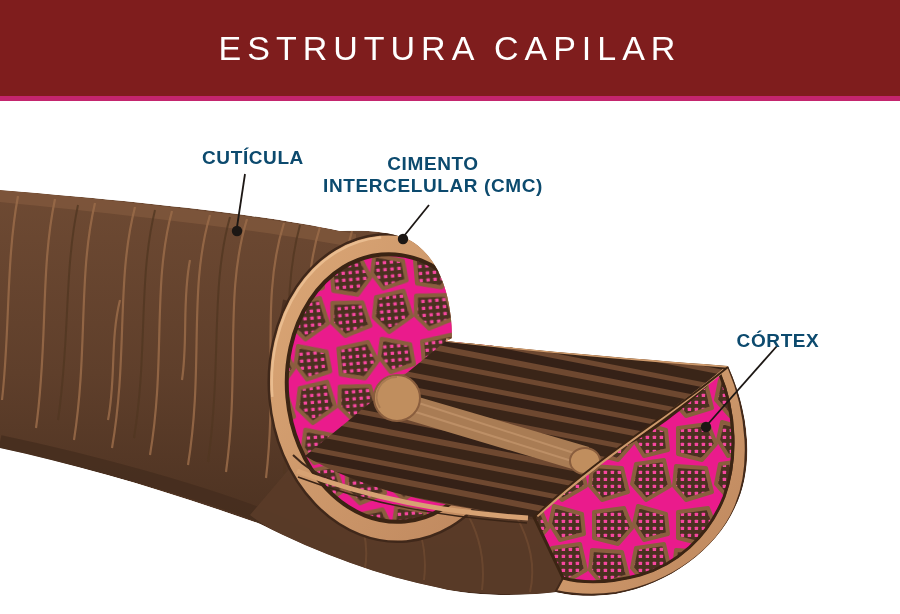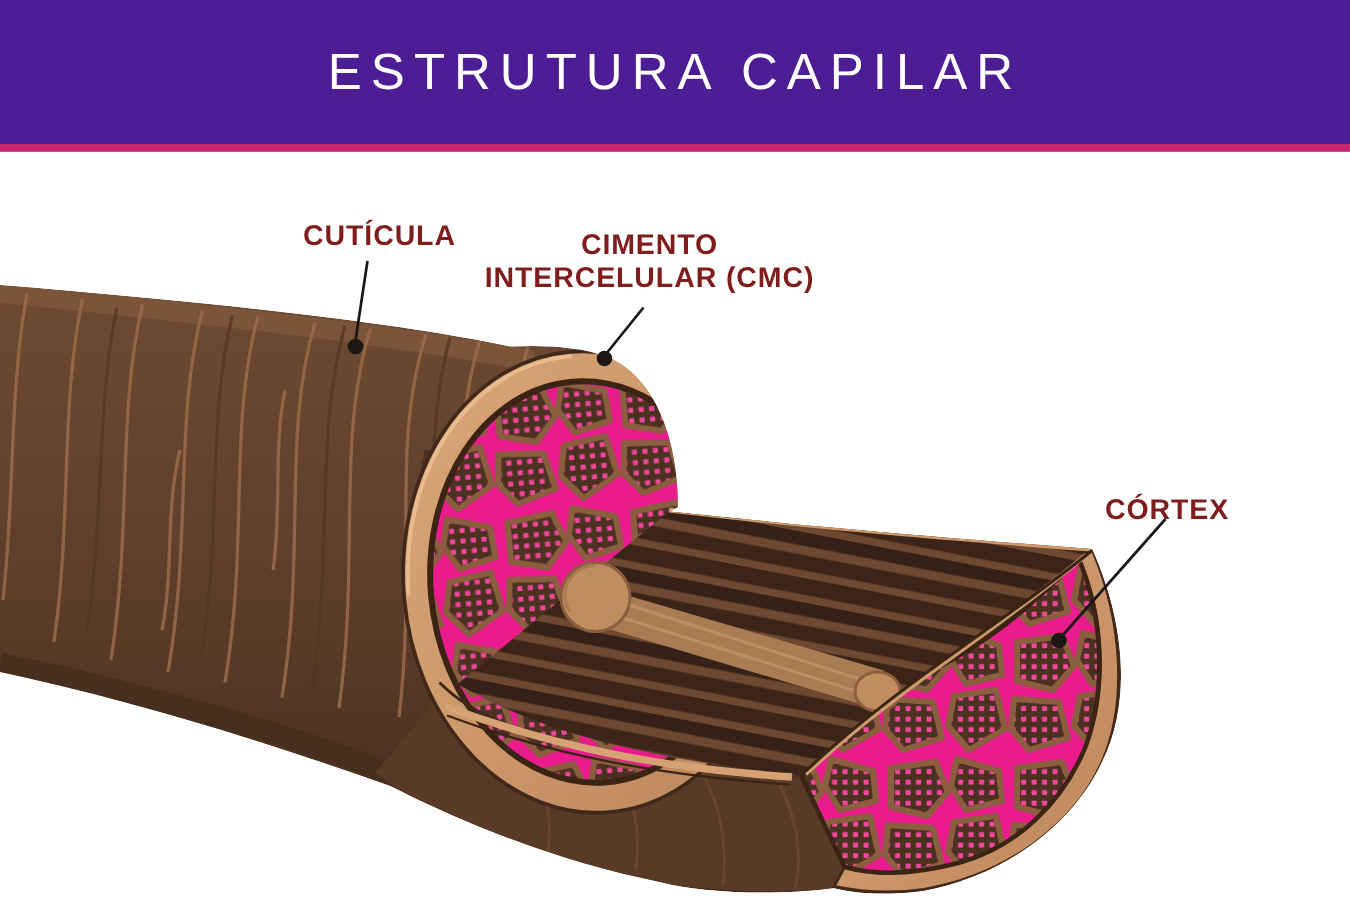--- a/index.html
+++ b/index.html
@@ -2,30 +2,30 @@
 <html><head>
 <meta charset="utf-8">
 <style>
   html,body{margin:0;padding:0;}
   body{
     width:900px;height:614px;position:relative;overflow:hidden;
     background:#ffffff;font-family:"Liberation Sans",sans-serif;
   }
   .banner{
     position:absolute;left:0;top:0;width:900px;height:96px;
-    background:#4c1d95;border-bottom:5px solid #C4256E;
+    background:#7f1d1d;border-bottom:5px solid #C4256E;
     display:flex;align-items:center;justify-content:center;
   }
   .banner h1{
     margin:0;color:#ffffff;font-size:34px;font-weight:400;
     letter-spacing:6px;white-space:nowrap;
   }
   .illus{position:absolute;left:0;top:0;width:900px;height:614px;}
   .lbl{
-    position:absolute;font-weight:bold;font-size:19px;color:#7f1d1d;
+    position:absolute;font-weight:bold;font-size:19px;color:#0c4a6e;
     letter-spacing:.6px;text-align:center;line-height:22px;white-space:nowrap;
   }
   .lbl-cuticula{left:153px;top:147px;width:200px;}
   .lbl-cmc{left:308px;top:153px;width:250px;}
   .lbl-cortex{left:698px;top:330px;width:160px;}
 </style>
 </head>
 <body>
 
 <svg class="illus" viewBox="0 0 900 614" aria-hidden="true">

